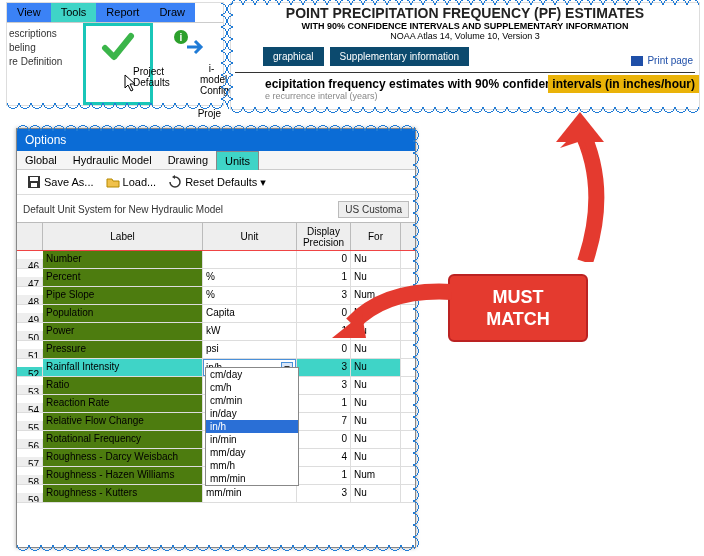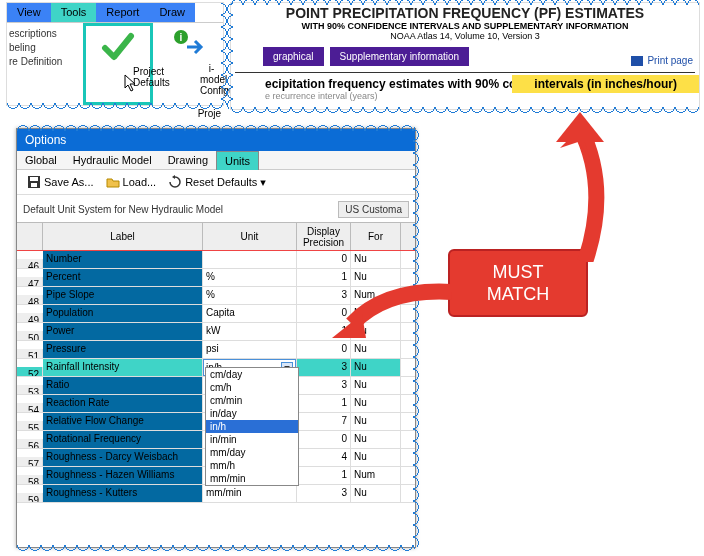--- a/index.html
+++ b/index.html
@@ -33,58 +33,58 @@
   .wave-l { position:absolute; top:0; bottom:0; left:-6px; width:8px; background:
     radial-gradient(circle at 8px 6px, transparent 5px, #1f7bd6 5px 6px, transparent 6px) repeat-y;
     background-size: 8px 12px; }
 
   
   .noaa { position: absolute; left: 230px; top: 2px; right: 4px; height: 108px; background: #fff; border: 1px solid #ddd; }
   .noaa-title { text-align: center; font-weight: bold; font-size: 14px; color: #222; padding-top: 2px; }
   .noaa-sub { text-align: center; font-weight: bold; font-size: 9px; }
   .noaa-sub2 { text-align: center; font-size: 9px; }
   .noaa-tabs { margin: 6px 0 0 32px; display: flex; gap: 6px; }
-  .noaa-tab { color: #fff; background: #4c1d95; font-size: 10px; padding: 4px 10px; cursor: pointer; }
+  .noaa-tab { color: #fff; background: #0c4a6e; font-size: 10px; padding: 4px 10px; cursor: pointer; }
   .noaa-print { position: absolute; right: 6px; top: 52px; font-size: 10px; color: #1f4fa8; }
   .noaa-print::before { content:""; display:inline-block; width:12px; height:10px; background:#1f4fa8; margin-right:4px; vertical-align:middle; }
   .noaa-hr { border-top:1px solid #333; margin: 6px 4px 0 4px; }
   .noaa-est { font-weight: bold; font-size: 12px; padding: 4px 0 0 34px; position: relative; }
-  .noaa-hi { background: #fde047; padding: 2px 22px; color:#000; position:absolute; right:0; top:2px; font-weight:bold; }
+  .noaa-hi { background: #eab308; padding: 2px 4px; color:#000; position:absolute; right:0; top:2px; font-weight:bold; }
   .noaa-rec { font-size: 9px; color:#888; padding-left:34px; }
 
   
   .dlg { position: absolute; left: 16px; top: 128px; width: 400px; height: 420px; background: #fff; border: 1px solid #888; box-shadow: 0 0 4px rgba(0,0,0,.3); }
   .dlg-title { background: #0b6cd6; color: #fff; font-size: 12px; padding: 4px 8px; }
   .dlg-tabs { display:flex; border-bottom:1px solid #ccc; font-size:11px; background:#f5f5f5; }
   .dlg-tab { padding: 3px 8px; cursor:pointer; }
   .dlg-tab.active { background:#3fd4c7; border:1px solid #888; border-bottom:none; margin-bottom:-1px; }
   .dlg-tools { display:flex; gap:4px; padding:4px 6px; border-bottom:1px solid #ddd; font-size:11px; align-items:center; }
   .tool-btn { padding:1px 4px; cursor:pointer; display:flex; align-items:center; gap:3px; }
   .tool-btn .ic { width:14px; height:14px; display:inline-block; }
   .dlg-desc { font-size:10px; padding:6px 6px 4px 6px; color:#333; display:flex; justify-content:space-between; align-items:center;}
   .us-btn { background:#eee; border:1px solid #bbb; padding:2px 6px; font-size:10px; cursor:pointer;margin-left:32px; }
   .grid { border-top:1px solid #bbb; font-size:10px; }
   .grid-head { display:flex; background:#eee; border-bottom:1px solid #ef4444; height:28px; }
   .gh { border-right:1px solid #bbb; display:flex; align-items:center; justify-content:center; text-align:center; padding:0 2px; }
   .c0 { width:26px; } .c1 { width:160px; } .c2 { width:94px; } .c3 { width:54px; } .c4 { width:50px; }
   .grid-row { display:flex; height:18px; border-bottom:1px solid #ddd; }
   .gc { border-right:1px solid #ddd; padding:2px 3px; overflow:hidden; white-space:nowrap; }
   .gc.c0 { background:#eee; text-align:right;margin-top:8px; }
-  .gc.c1 { background:#0369a1; }
+  .gc.c1 { background:#4d7c0f; }
   .grid-row.sel .gc { background:#3fd4c7; }
   .grid-row.sel .gc.c0 { background:#3fd4c7; }
   .unitcell-sel { display:flex; justify-content:space-between; align-items:center; background:#fff; border:1px solid #4a90d9; height:100%; padding:0 2px; }
   .unitcell-sel .dd { width:12px; height:12px; background:#d9e6f7; border:1px solid #4a90d9; position:relative; }
   .unitcell-sel .dd::after { content:""; position:absolute; left:2px; top:3px; border:3px solid transparent; border-top-color:#333; }
   .dropdown { position:absolute; background:#fff; border:1px solid #888; width:94px; font-size:10px; z-index:5; }
   .dropdown div { padding:1px 4px; cursor:pointer; }
   .dropdown div.sel { background:#2a6fd6; color:#fff; }
 
   
-  .callout { position:absolute; left:448px; top:249px; width:140px; height:68px; background:#e43a2f; border:2px solid #b22; border-radius:6px; display:flex; align-items:center; justify-content:center; color:#fff; font-weight:normal; font-size:18px; text-align:center; line-height:22px; }
+  .callout { position:absolute; left:448px; top:274px; width:140px; height:68px; background:#e43a2f; border:2px solid #b22; border-radius:6px; display:flex; align-items:center; justify-content:center; color:#fff; font-weight:bold; font-size:18px; text-align:center; line-height:22px; }
   .callout-arrow-up { position:absolute; left:540px; top:108px; width:90px; height:154px; }
   .callout-arrow-left { position:absolute; left:326px; top:278px; width:126px; height:62px; }
 
 </style>
 </head>
 <body>
 
 <div class="ribbon">
   <div class="ribbon-tabs">
     <div class="ribbon-tab">View</div>

